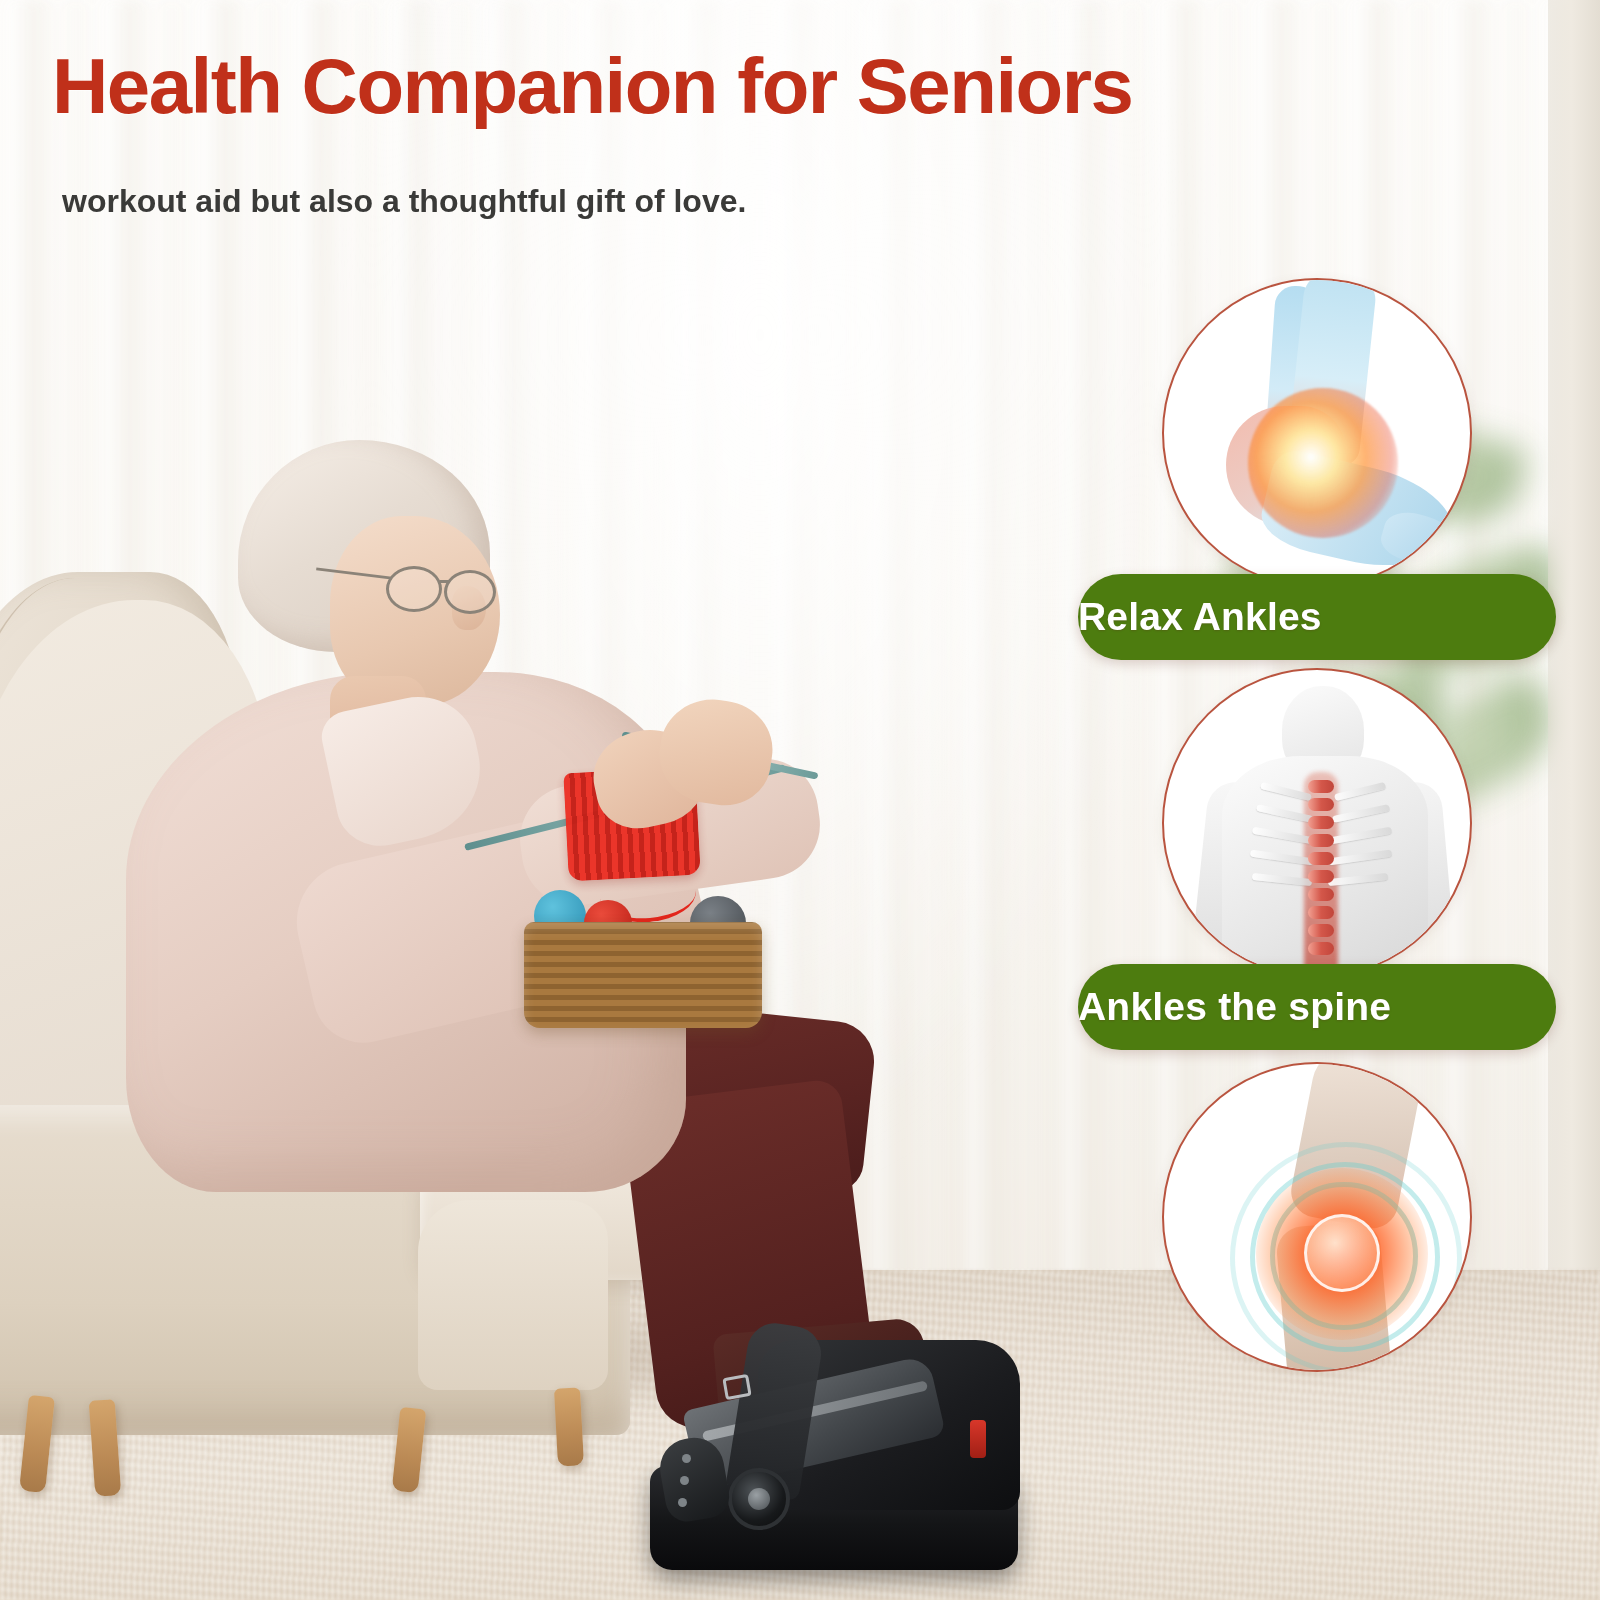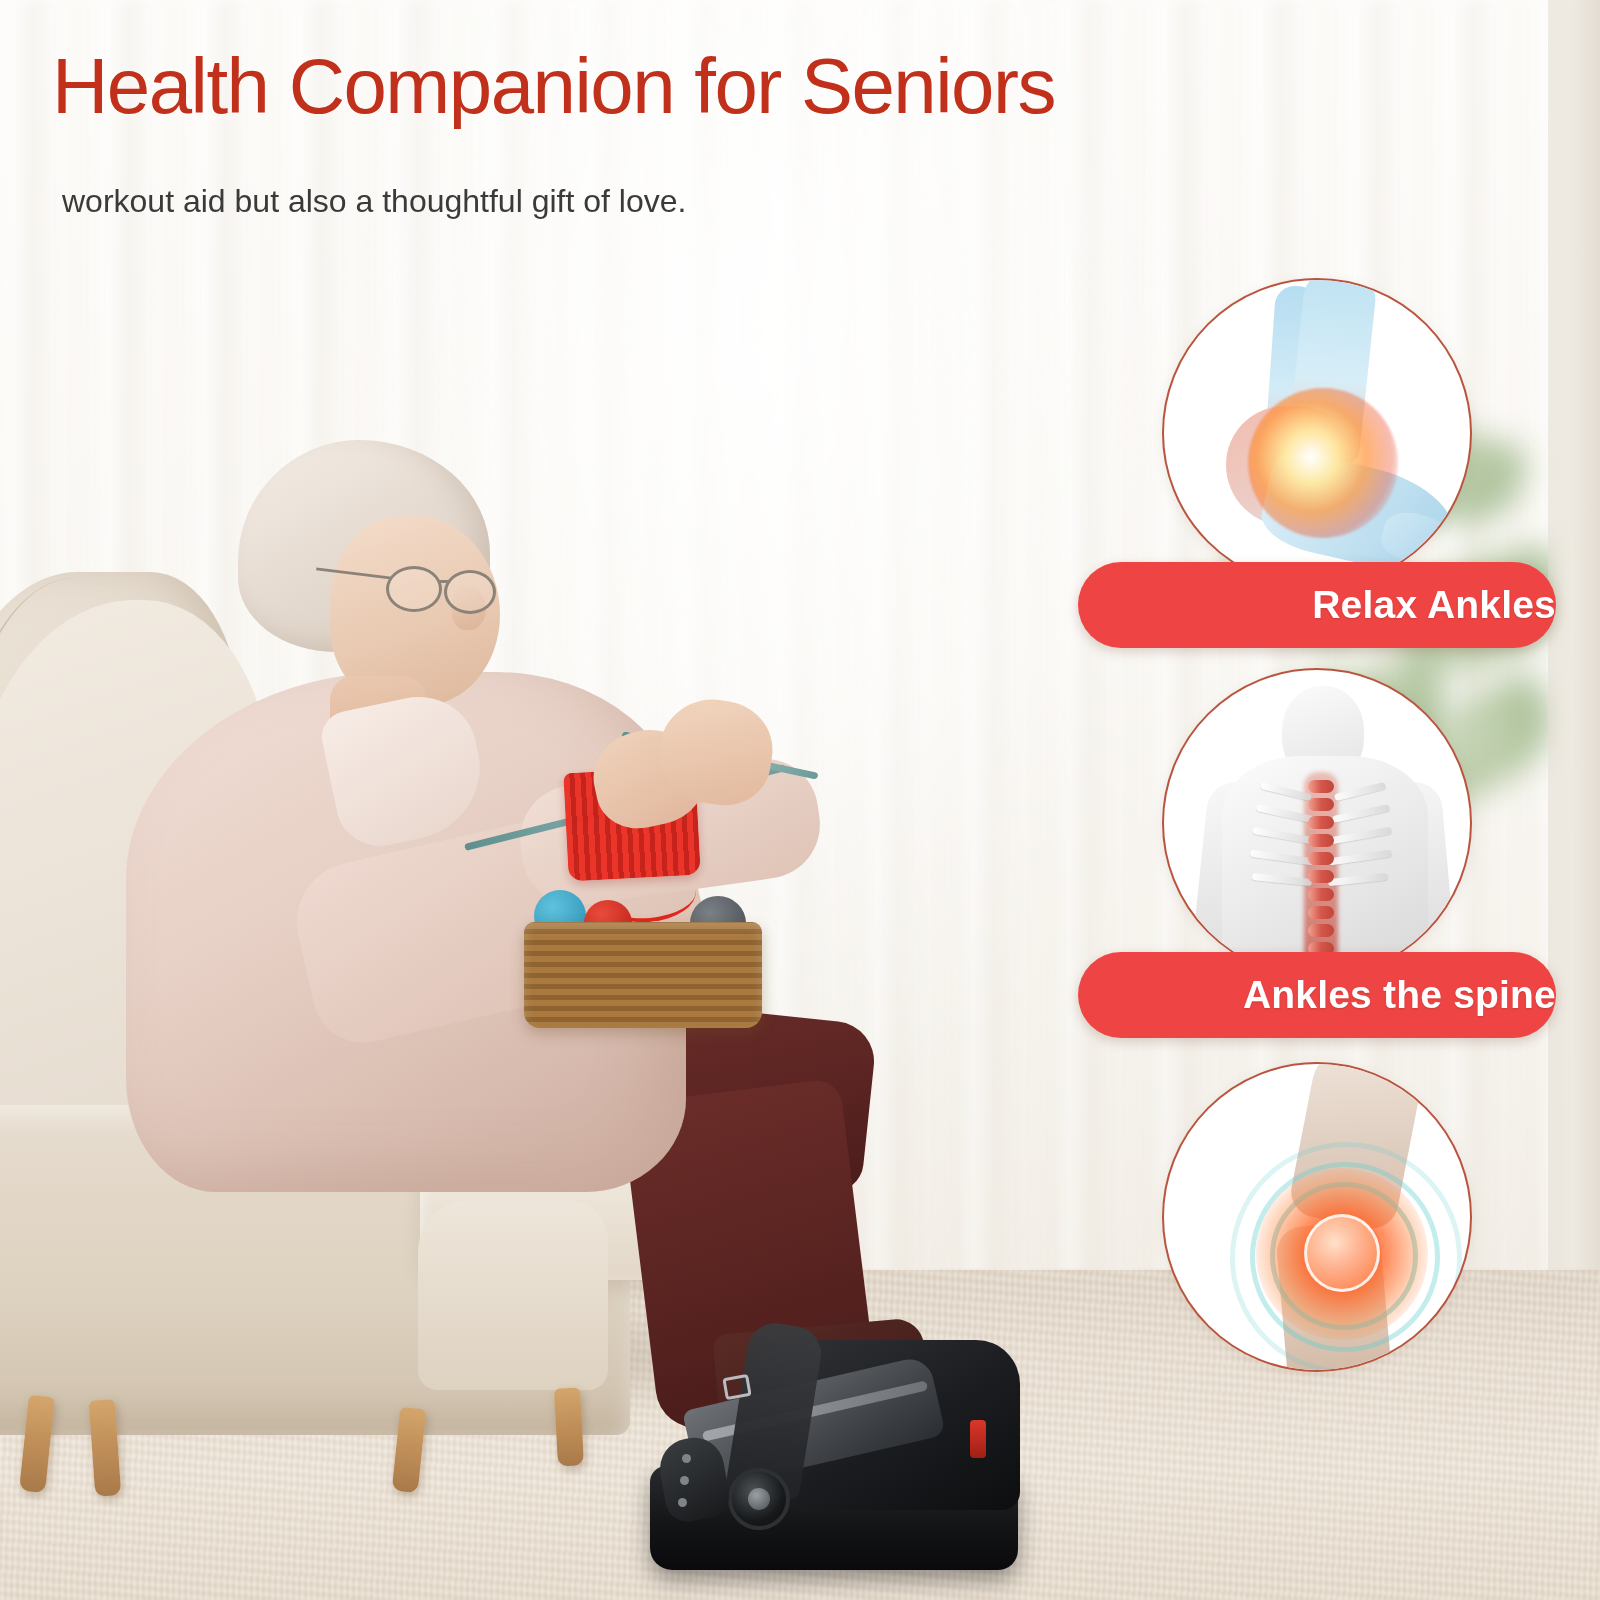--- a/index.html
+++ b/index.html
@@ -312,43 +312,43 @@
   }
   .ell-red {
     position:absolute; left:330px; top:142px; width:16px; height:38px;
     background:linear-gradient(180deg,#d8372a,#a11f15);
     border-radius:4px;
   }
 
   
   .headline {
     position:absolute; left:52px; top:46px;
-    font-size:78px; font-weight:normal; letter-spacing:-1.5px;
+    font-size:78px; font-weight:bold; letter-spacing:-1.5px;
     color:#c0301a; line-height:1.04; white-space:nowrap;
     text-shadow:0 1px 0 rgba(255,255,255,.6);
   }
   .subline {
     position:absolute; left:52px; top:176px; width:1060px;
     font-size:32px; line-height:1.62; color:#3a3a38;
   }
-  .subline .l2 { display:block; padding-left:10px; }
+  .subline .l2 { display:block; padding-left:10px;font-weight:bold; }
 
   
   .feature { position:absolute; }
   .f-circle {
     position:absolute; left:50%; top:0; transform:translateX(-50%);
     width:310px; height:310px; border-radius:50%;
     background:#ffffff; border:2px solid #b9543f;
     overflow:hidden;
     box-shadow:0 3px 12px rgba(120,80,60,.10);
   }
   .f-badge {
-    position:absolute; left:0; top:284px; width:478px; height:86px;
-    background:#ef4444; border-radius:46px;
-    display:flex; align-items:center; justify-content:flex-end;
+    position:absolute; left:0; top:296px; width:478px; height:86px;
+    background:#4d7c0f; border-radius:46px;
+    display:flex; align-items:center; justify-content:flex-start;
     box-shadow:0 4px 12px rgba(110,60,46,.22);
   }
   .f-badge span {
     color:#fff; font-size:39px; font-weight:bold; letter-spacing:.2px;
     text-shadow:0 1px 2px rgba(90,40,30,.25);
   }
   #feature-ankle { left:1078px; top:278px; width:478px; height:380px; }
   #feature-spine { left:1078px; top:668px; width:478px; height:380px; }
   #feature-knee  { left:1078px; top:1062px; width:478px; height:380px; }
 

